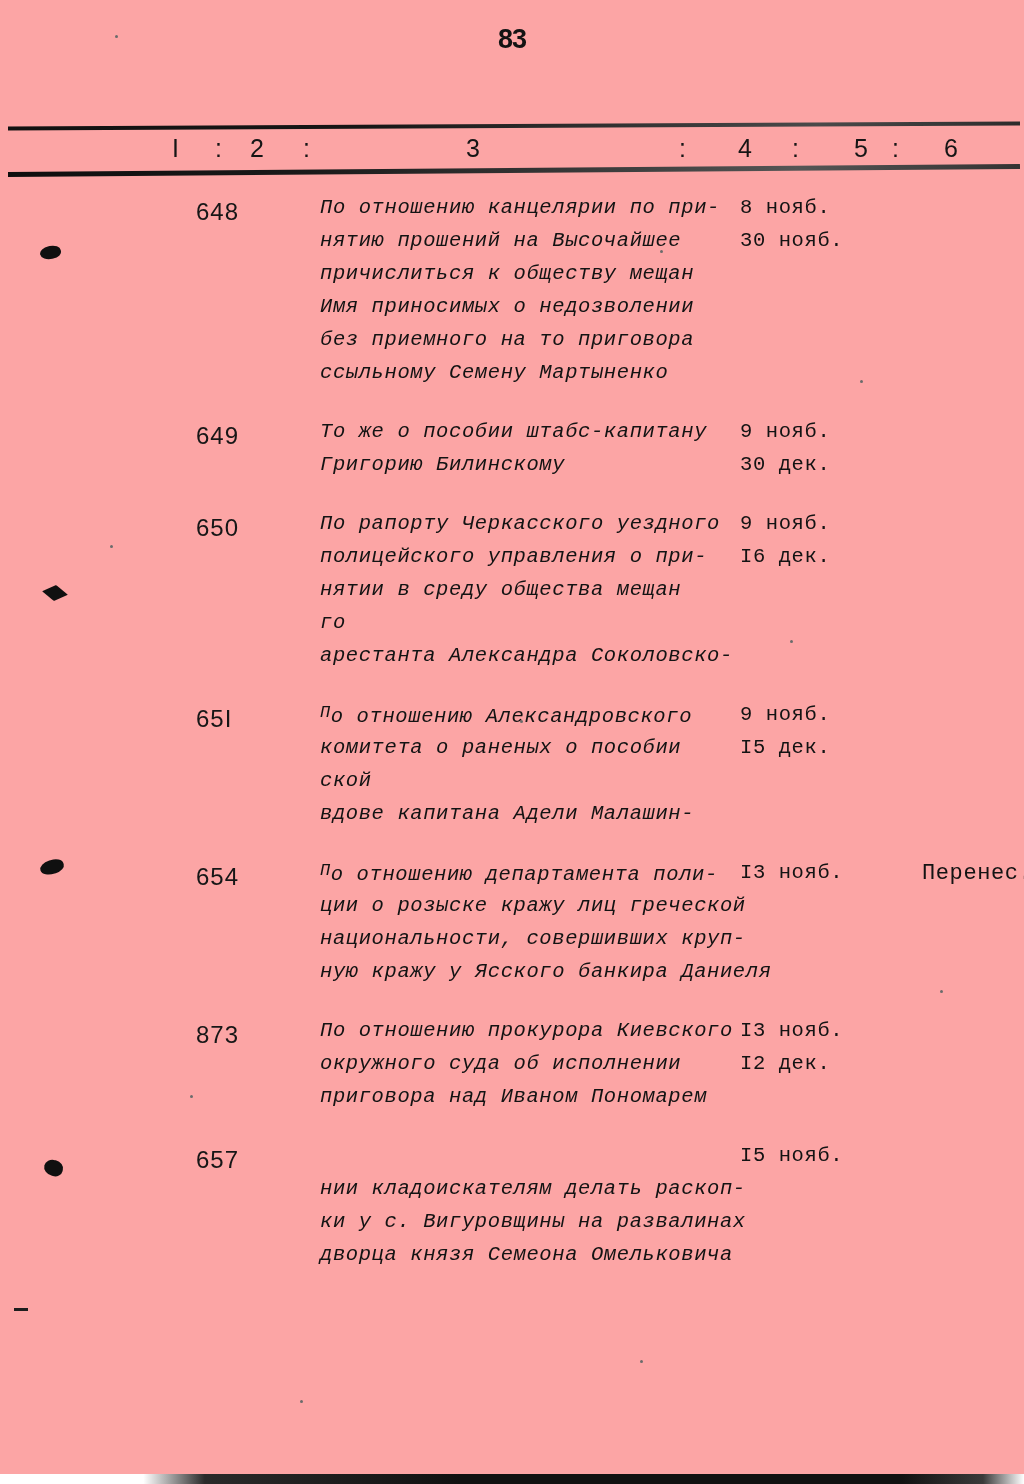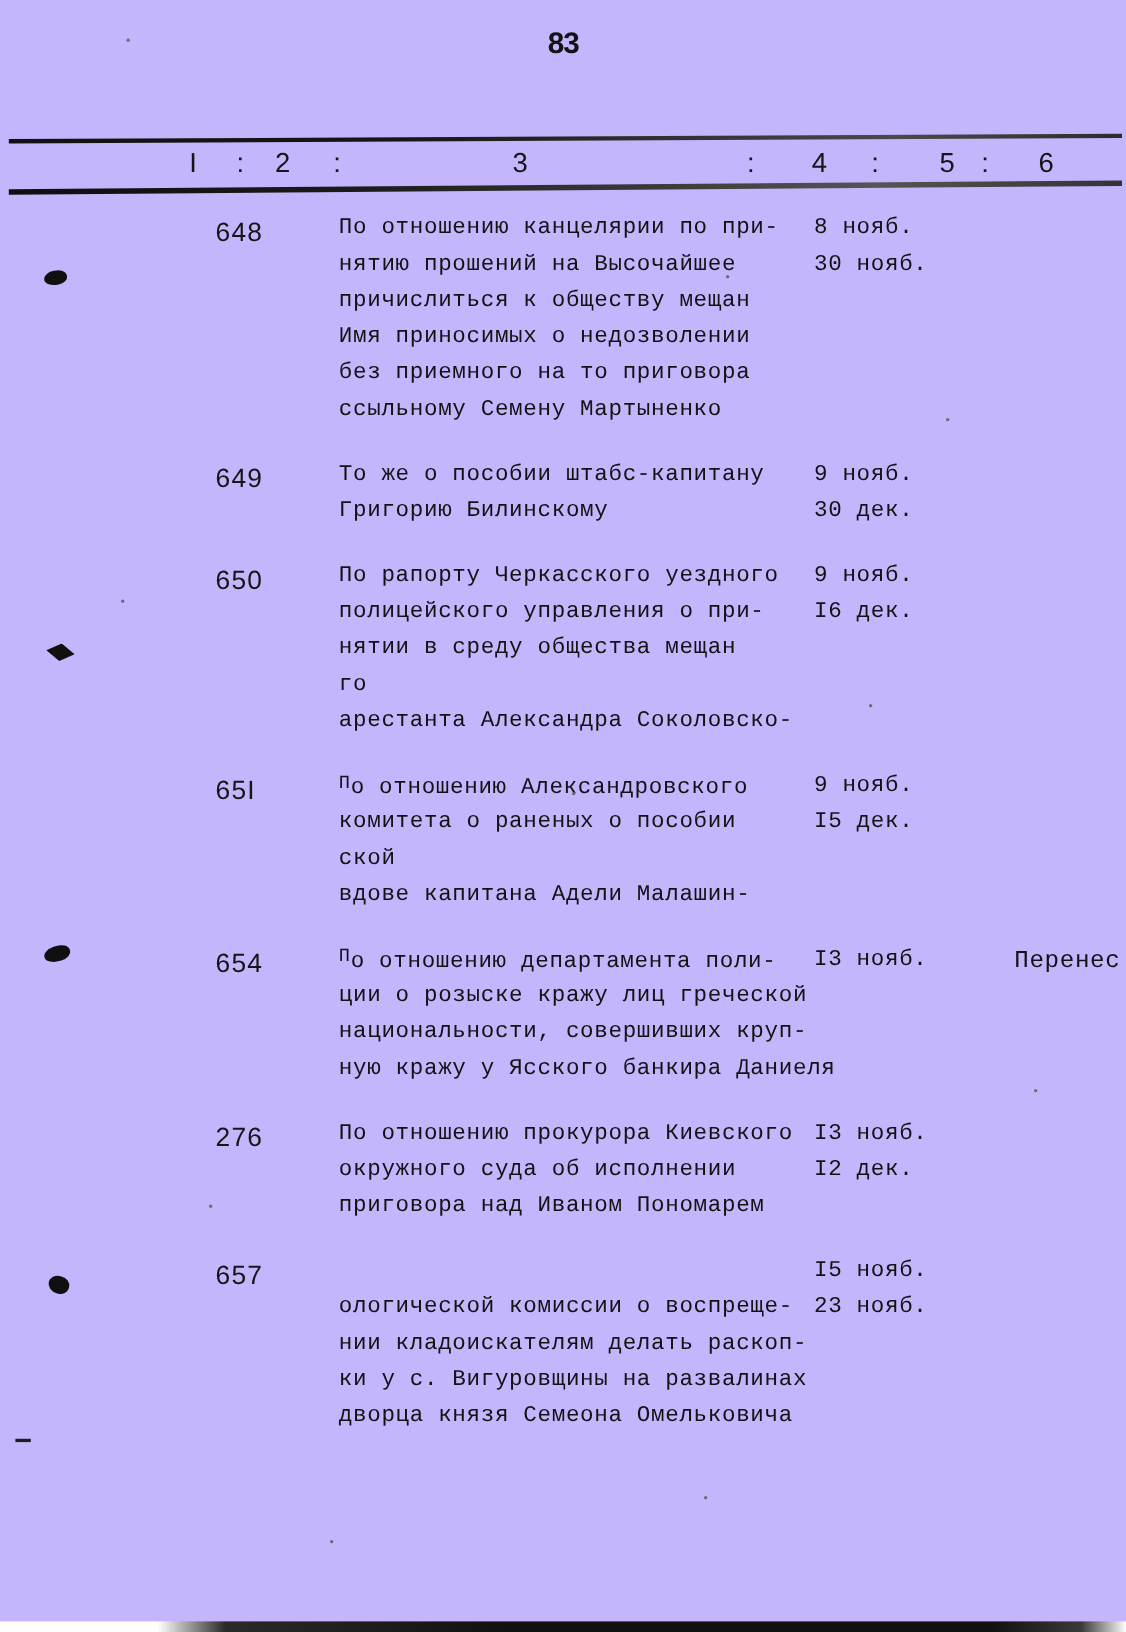--- a/index.html
+++ b/index.html
@@ -10,21 +10,21 @@
   }
   body {
     font-family: "Liberation Mono", "DejaVu Sans Mono", monospace;
     color: #141414;
   }
 
   #page {
     position: relative;
     width: 1024px;
     height: 1484px;
-    background: #c4b5fd;
+    background: #fca5a5;
     overflow: hidden;
   }
 
   
   .folio {
     position: absolute;
     top: 24px;
     left: 0;
     width: 1024px;
     text-align: center;
@@ -94,26 +94,27 @@
     position: absolute;
     left: 172px;
     top: 2px;
     font-family: "Liberation Sans", sans-serif;
     font-size: 24px;
     letter-spacing: 1px;
     color: #161616;
   }
   .desc {
     position: absolute;
-    left: 284px;
+    left: 296px;
     top: 0;
     font-size: 20.5px;
     letter-spacing: 0.6px;
     color: #131313;
     white-space: nowrap;
+    font-style: italic;
   }
   .date {
     position: absolute;
     left: 716px;
     top: 0;
     font-size: 20.5px;
     letter-spacing: 0.6px;
     color: #131313;
     white-space: nowrap;
   }
@@ -270,40 +271,36 @@
         </div>
         <div class="entry-row">
           <div class="desc">национальности, совершивших круп-</div>
         </div>
         <div class="entry-row">
           <div class="desc">ную кражу у Ясского банкира Даниеля</div>
         </div>
       </div>
       <div class="entry">
         <div class="entry-row">
-          <div class="num">276</div>
+          <div class="num">873</div>
           <div class="desc">По отношению прокурора Киевского</div>
           <div class="date">I3 нояб.</div>
         </div>
         <div class="entry-row">
           <div class="desc">окружного суда об исполнении</div>
           <div class="date">I2 дек.</div>
         </div>
         <div class="entry-row">
           <div class="desc">приговора над Иваном Пономарем</div>
         </div>
       </div>
       <div class="entry">
         <div class="entry-row">
           <div class="num">657</div>
           <div class="date">I5 нояб.</div>
-        </div>
-        <div class="entry-row">
-          <div class="desc">ологической комиссии о воспреще-</div>
-          <div class="date">23 нояб.</div>
         </div>
         <div class="entry-row">
           <div class="desc">нии кладоискателям делать раскоп-</div>
         </div>
         <div class="entry-row">
           <div class="desc">ки у с. Вигуровщины на развалинах</div>
         </div>
         <div class="entry-row">
           <div class="desc">дворца князя Семеона Омельковича</div>
         </div>

